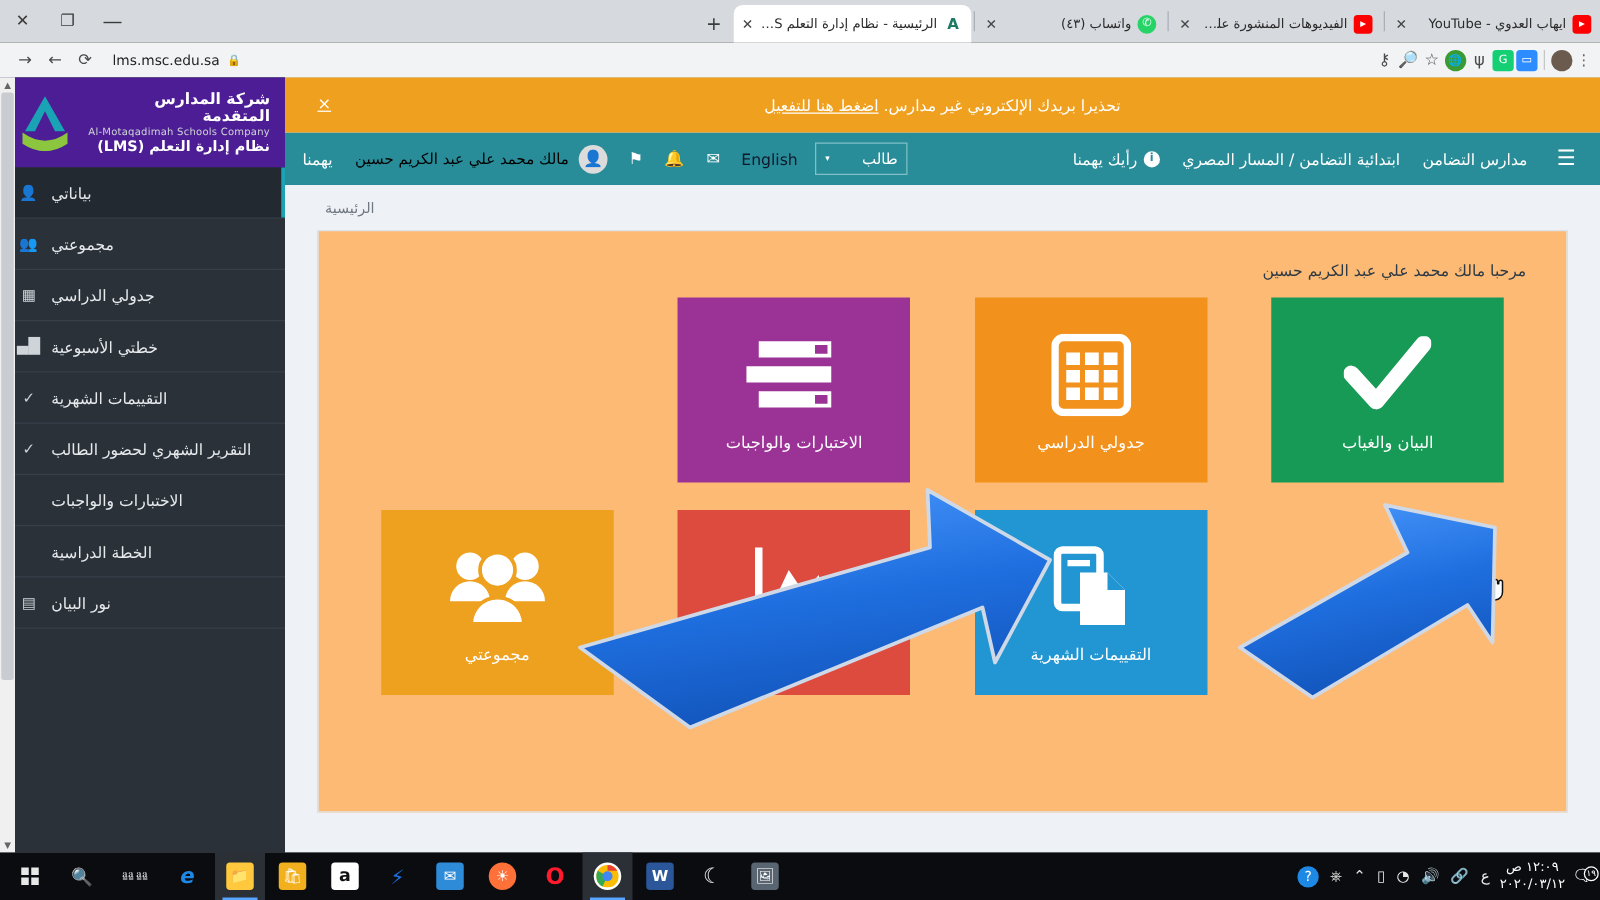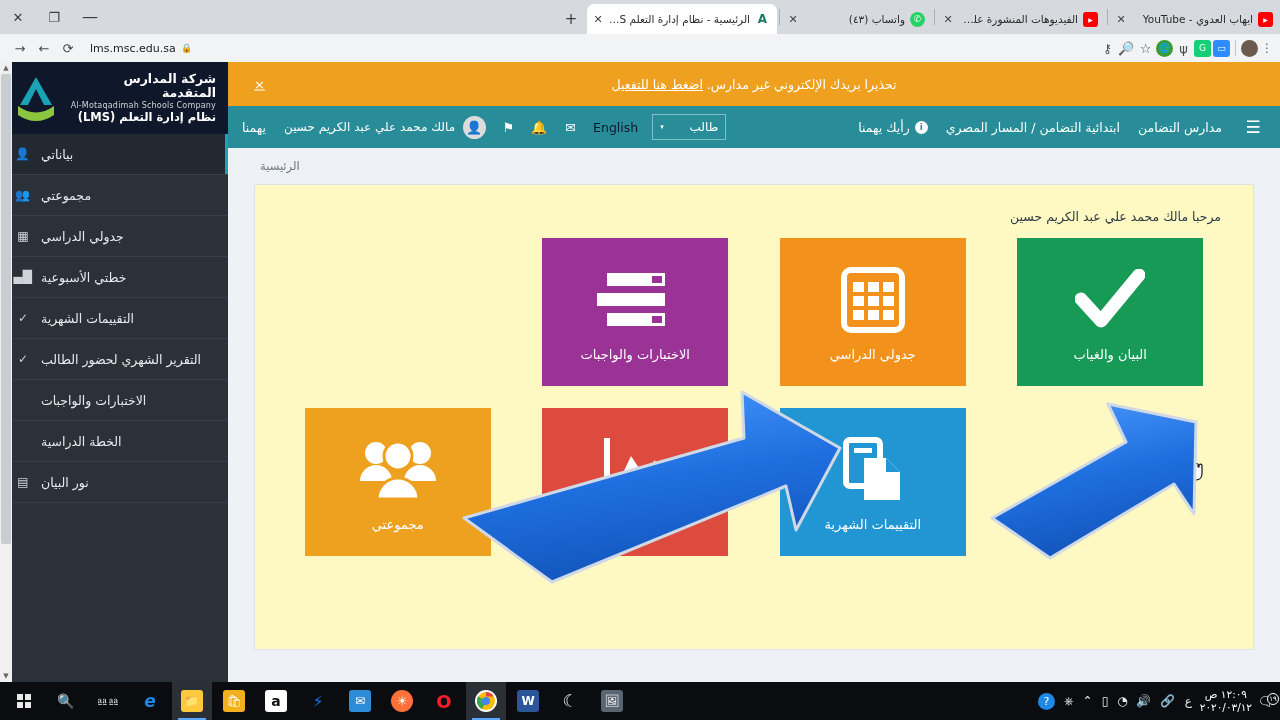--- a/index.html
+++ b/index.html
@@ -126,30 +126,30 @@
     color: #fff; font-size: 12px;
   }
   .caret { font-size: 7px; }
   .lang { font-size: 12.5px; color: #0f172a; }
   .nav-ic { font-size: 13px; color: #fff; width: 17px; text-align: center; }
   .user-chip { display: flex; align-items: center; gap: 8px; }
   .user-avatar {
     width: 23px; height: 23px; border-radius: 50%; background: #dcdcdc;
     display: flex; align-items: center; justify-content: center; font-size: 13px; color: #8d8d8d;
   }
-  .user-name { font-size: 12px; color: #ffffff; white-space: nowrap; }
+  .user-name { font-size: 12px; color: #000000; white-space: nowrap; }
   .logout { font-size: 12.5px; color: #fff; margin-right: 4px; }
 
   
   .crumb-bar { height: 36px; display: flex; align-items: center; justify-content: flex-start; padding: 0 0 0 0; }
   .crumb { font-size: 11.5px; color: #6f7780; margin-right: auto; padding-left: 32px; }
 
   
   .card {
-    margin: 0 26px; background: #fef9c3; border: 1px solid #dfe3e8;
+    margin: 0 26px; background: #fdba74; border: 1px solid #dfe3e8;
     height: 466px; padding: 18px 24px 0 24px;
   }
   .welcome { font-size: 12.5px; color: #2d3a45; text-align: right; padding: 6px 8px 0 0; }
 
   .tiles { padding-top: 14px; }
   .tile-row { display: flex; direction: rtl; gap: 0; }
   .tile-cell { width: 25%; display: flex; justify-content: center; padding-bottom: 22px; }
   .tile {
     width: 186px; height: 148px;
     display: flex; flex-direction: column; align-items: center; justify-content: center;
@@ -157,21 +157,21 @@
   }
   .tile-icon { height: 74px; display: flex; align-items: center; justify-content: center; }
   .tile-label { font-size: 13px; margin-top: 10px; }
 
   
   .sidebar {
     position: absolute; top: 0; left: 0; width: 228px; height: 620px;
     background: #2b3139;
   }
   .logo-box {
-    height: 72px; background: #0f172a; display: flex; align-items: center;
+    height: 72px; background: #4c1d95; display: flex; align-items: center;
     padding: 0 12px; gap: 8px; direction: rtl;
   }
   .logo-text { flex: 1 1 auto; text-align: right; color: #fff; line-height: 1.15; }
   .logo-l1 { font-size: 12.5px; font-weight: bold; }
   .logo-l2 { font-size: 8px; color: #cfd3d6; letter-spacing: .2px; }
   .logo-l3 { font-size: 11.5px; font-weight: bold; margin-top: 1px; }
   .logo-mark { width: 48px; height: 46px; flex: 0 0 48px; }
 
   .side-item {
     height: 41px; display: flex; align-items: center; justify-content: flex-end;

